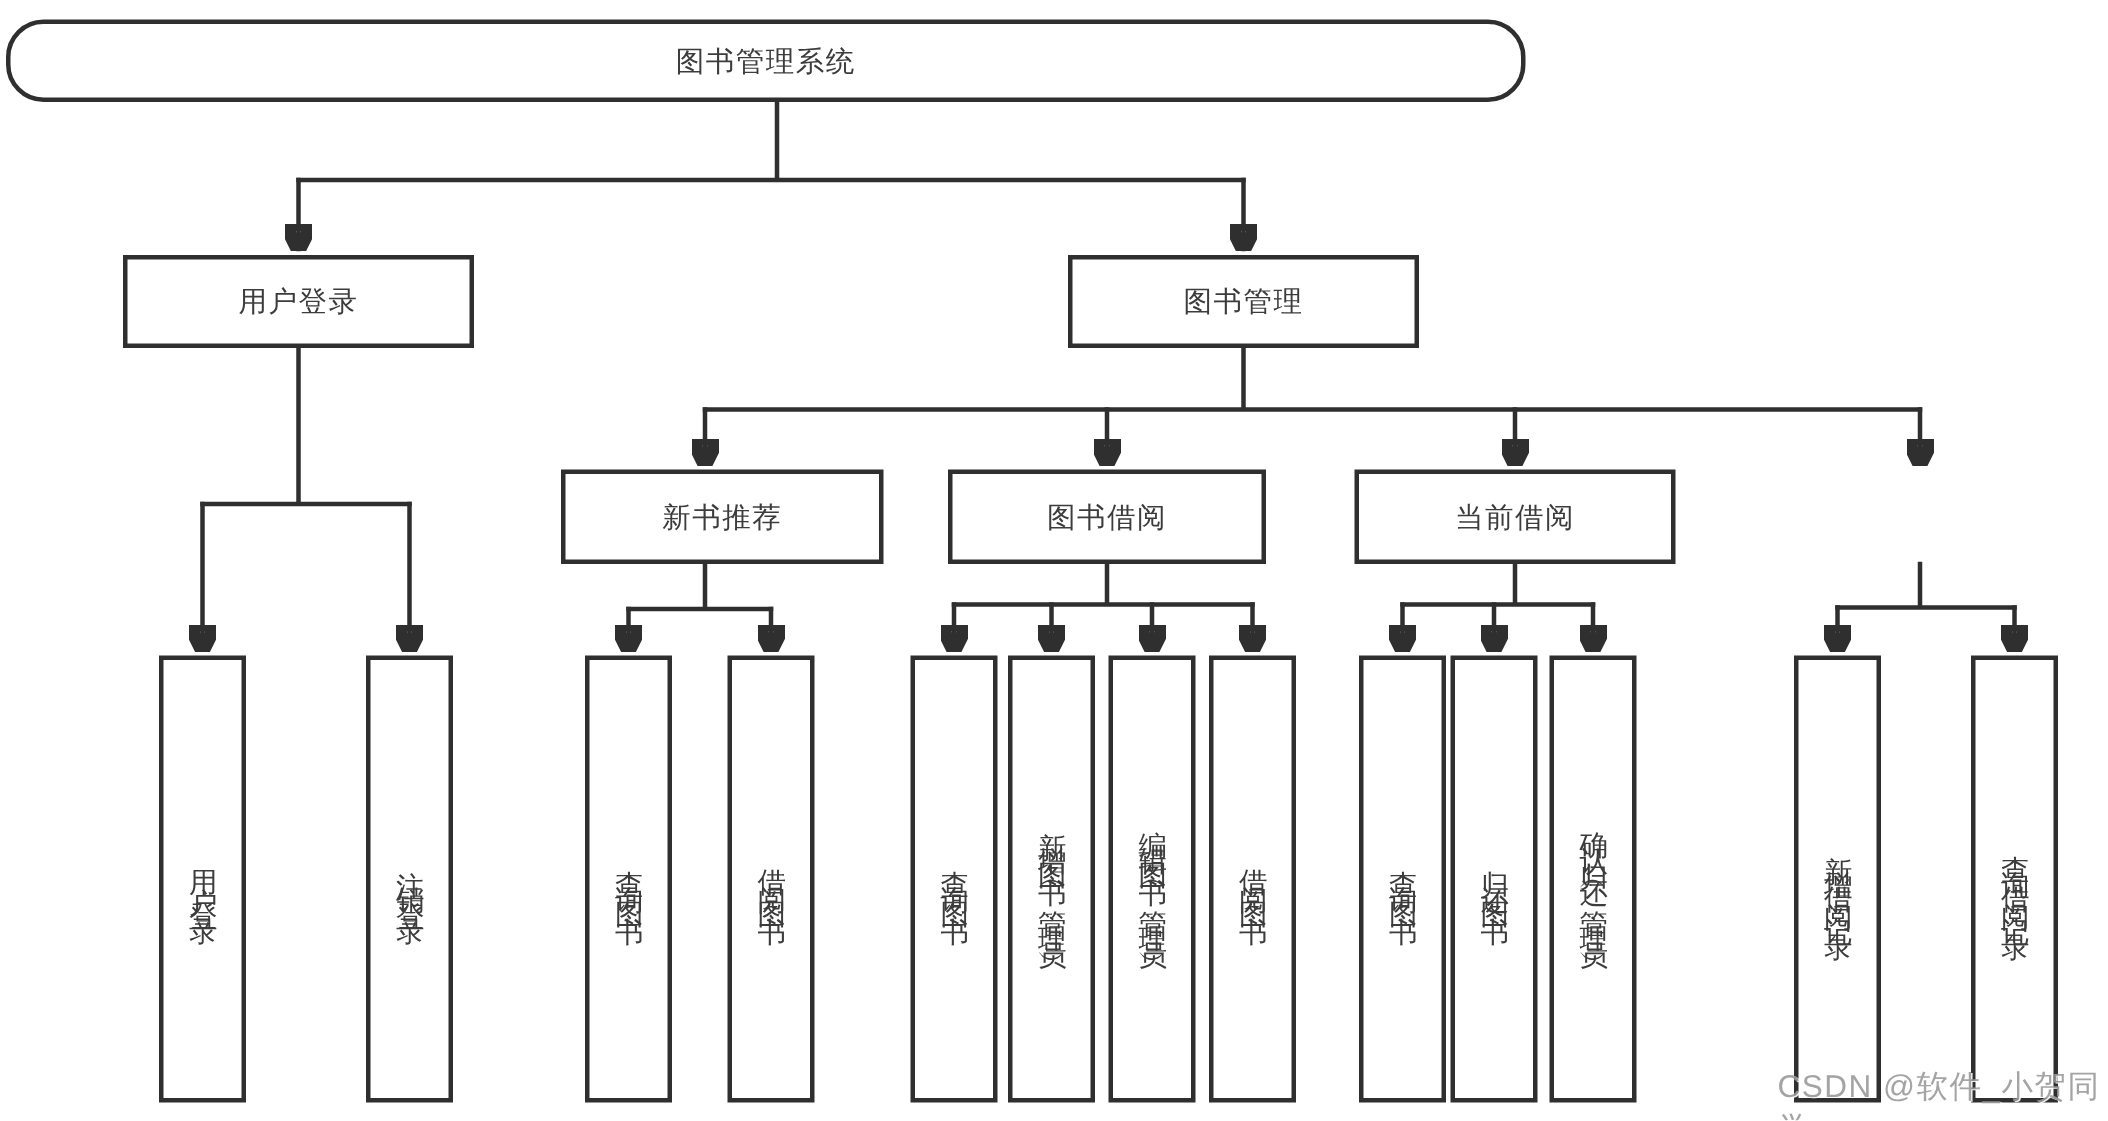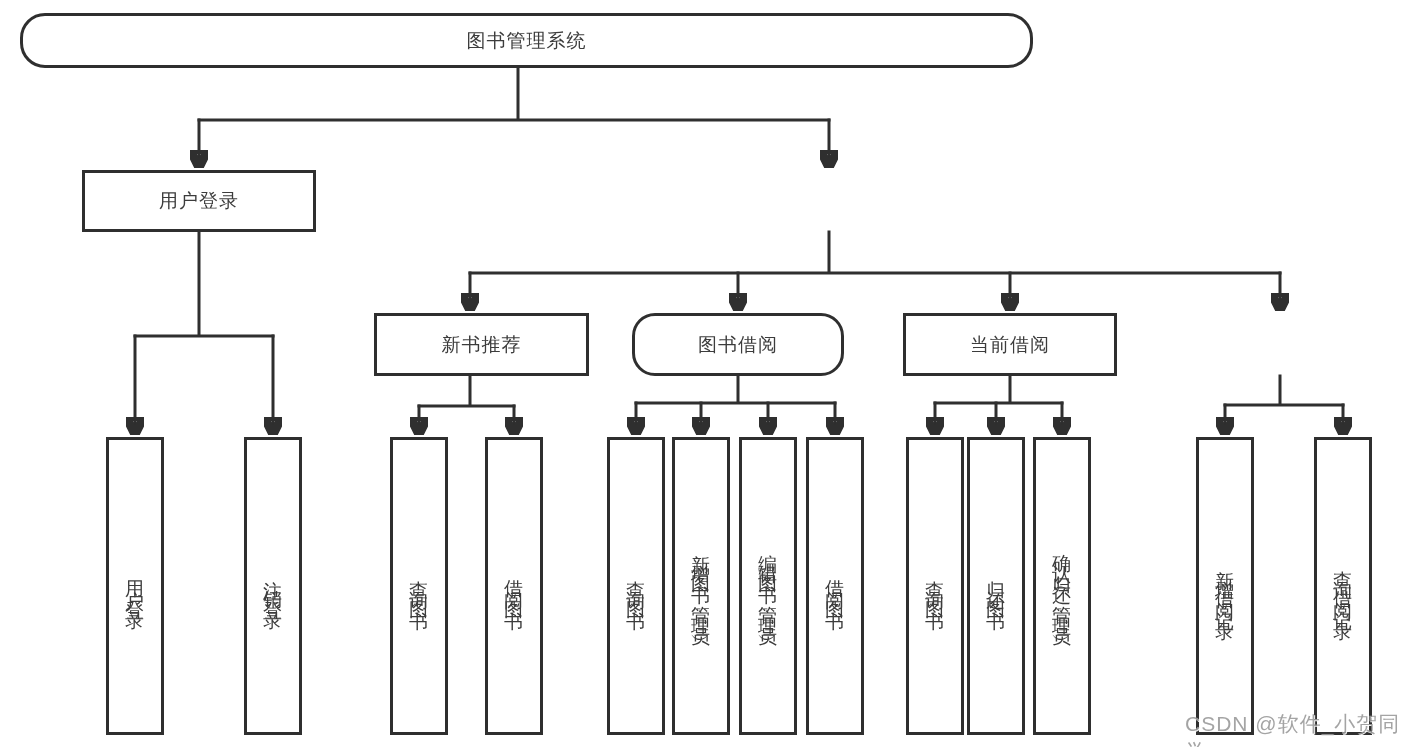--- a/index.html
+++ b/index.html
@@ -23,21 +23,21 @@
     position:absolute;
     box-sizing:border-box;
     background:var(--box-fill);
     border:3px solid var(--box-border);
     display:flex;align-items:center;justify-content:center;
     color:var(--text);
     font-size:19px;
     letter-spacing:1px;
     z-index:2;
   }
-  .root{left:20px;top:13px;width:1013px;height:55px;border-radius:25px;}
+  .root{left:4px;top:13px;width:1013px;height:55px;border-radius:25px;}
   .l2{top:170px;width:234px;height:62px;}
   .l3{top:313px;height:63px;}
   .vnode{top:437px;width:58px;height:298px;}
   .vlbl{
     writing-mode:vertical-rl;
     text-orientation:mixed;
     letter-spacing:0.55em;
     line-height:1;
     white-space:nowrap;
   }
@@ -95,25 +95,28 @@
     <path marker-end="url(#arw)" d="M1343 405 V433"></path>
   </svg>
 
   <div class="node root">
     <span>图书管理系统</span>
   </div>
 
   <div class="node l2" style="left:82px;">
     <span>用户登录</span>
   </div>
+  <div class="node l2" style="left:712px;">
+    <span>图书管理</span>
+  </div>
 
   <div class="node l3" style="left:363px;width:215px;margin-left:11px;">
     <span>新书推荐</span>
   </div>
-  <div class="node l3" style="left:632px;width:212px;border-radius:23px;">
+  <div class="node l3" style="left:632px;width:212px;">
     <span>图书借阅</span>
   </div>
   <div class="node l3" style="left:903px;width:214px;align-items:center;">
     <span>当前借阅</span>
   </div>
 
   <div class="node vnode" style="left:106px;">
     <span class="vlbl">用户登录</span>
   </div>
   <div class="node vnode" style="left:244px;">

